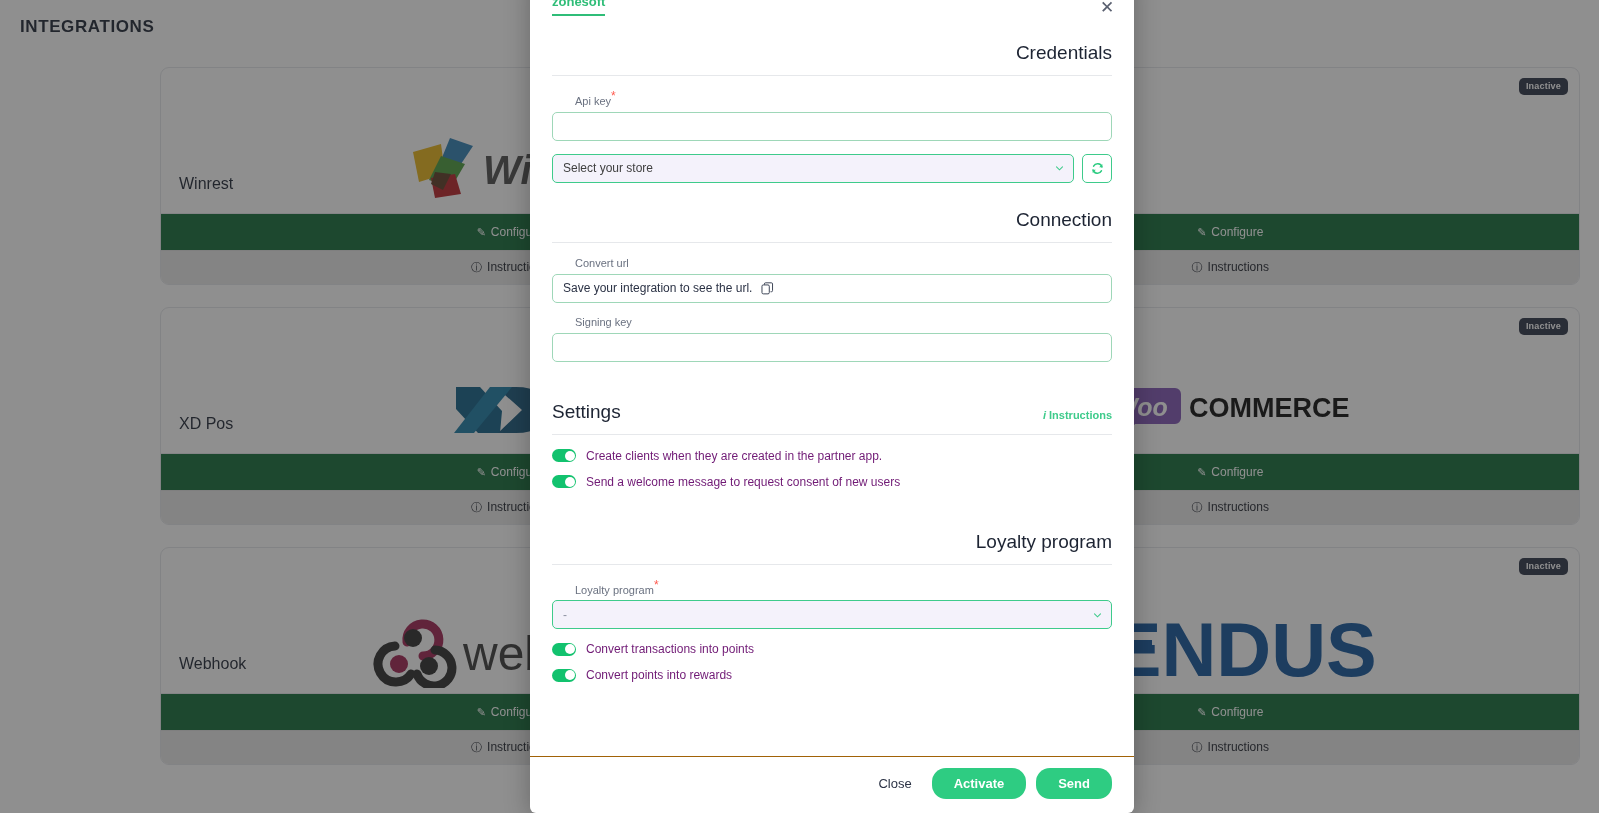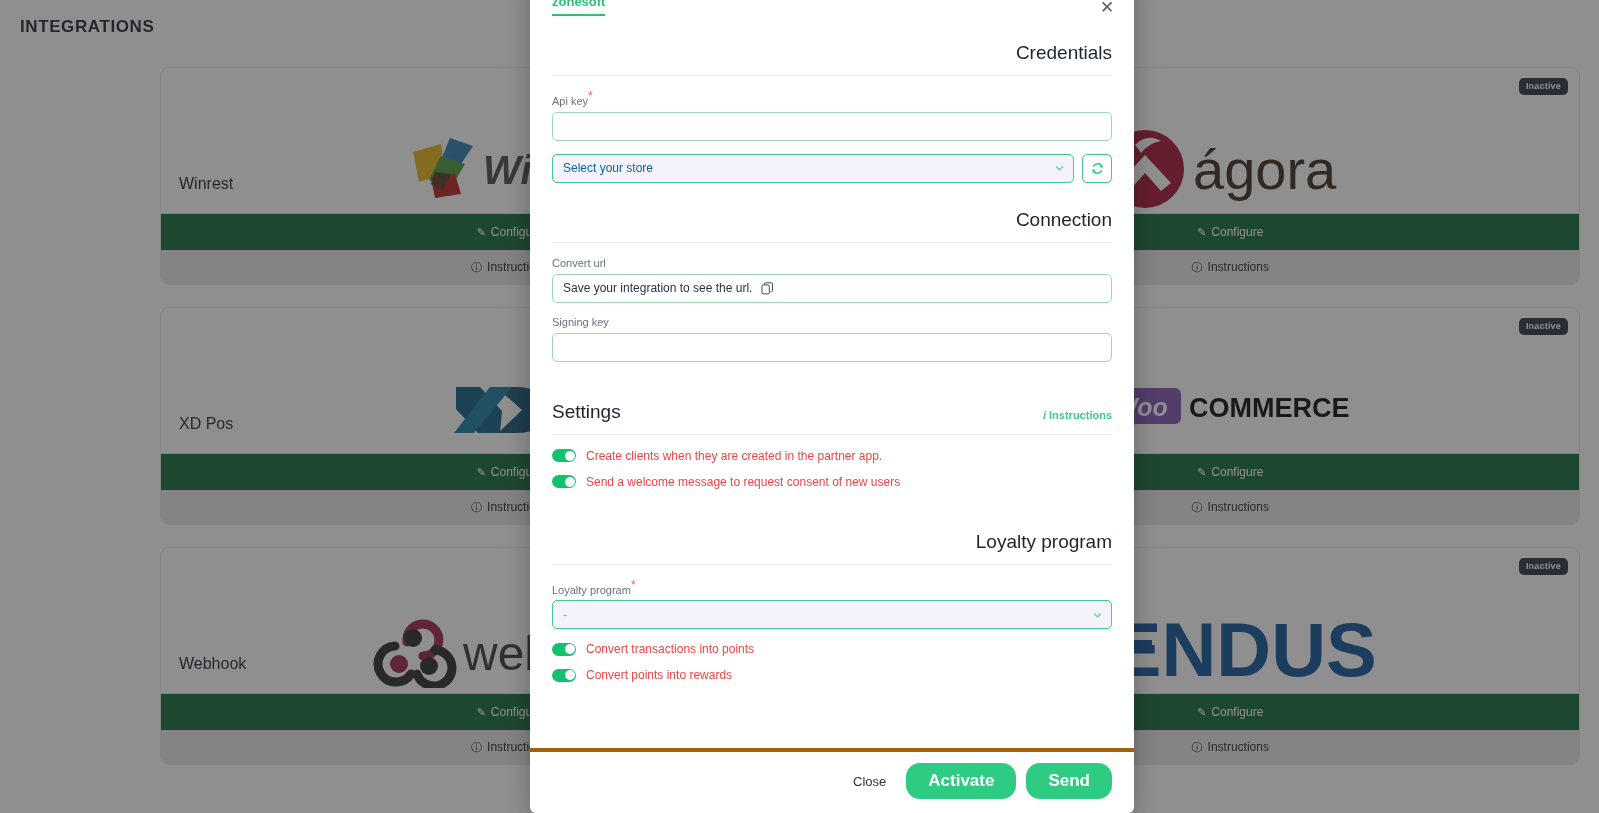--- a/index.html
+++ b/index.html
@@ -168,20 +168,21 @@
   .sec-rule {
     height: 1px;
     background: #e6e8eb;
     margin: 11px 0 14px 0;
   }
   .field-label {
     font-size: 11px;
     color: #6a7180;
     margin-bottom: 5px;
     display: block;
+    margin-left: 23px;
   }
   .req { color: #ff5a4e; font-size: 12px; line-height: 1; }
   .text-input {
     display: block;
     width: 100%;
     height: 29px;
     border: 1px solid #9ed7b8;
     border-radius: 5px;
     background: #ffffff;
     font-family: inherit;
@@ -198,21 +199,21 @@
     height: 29px;
     border: 1px solid #3ecb8b;
     border-radius: 5px;
     background: #f4f2fb;
     display: flex;
     align-items: center;
     padding: 0 10px;
     cursor: pointer;
   }
   .sel-box.full { width: 100%; }
-  .sel-text { font-size: 12px; color: #0369a1; }
+  .sel-text { font-size: 12px; color: #404040; }
   .sel-text.dark { color: #8d93a2; }
   .chev {
     position: absolute; right: 9px; top: 50%;
     transform: translateY(-50%);
     width: 9px; height: 9px;
   }
   .refresh-btn {
     width: 30px; height: 29px;
     border: 1px solid #3ecb8b;
     border-radius: 5px;
@@ -262,42 +263,42 @@
     cursor: pointer;
   }
   .switch::after {
     content: "";
     position: absolute;
     right: 1.5px; top: 1.5px;
     width: 10px; height: 10px;
     border-radius: 50%;
     background: #ffffff;
   }
-  .toggle-label { font-size: 12px; color: #ef4444; }
+  .toggle-label { font-size: 12px; color: #701a75; }
   .modal-foot {
     flex: 0 0 auto;
-    border-top: 4px solid #a16207;
+    border-top: 1px solid #a16207;
     padding: 11px 22px 14px;
     display: flex;
     align-items: center;
     justify-content: flex-end;
     gap: 10px;
   }
   .btn-close-txt {
     background: none; border: none;
     font-family: inherit; font-size: 13px;
     color: #2b3245; cursor: pointer; padding: 6px 10px;
   }
   .btn-green {
     background: #2ecc82;
     border: none;
     border-radius: 14px;
     color: #ffffff;
     font-family: inherit;
-    font-size: 17px;
+    font-size: 13px;
     font-weight: 700;
     padding: 8px 22px;
     cursor: pointer;
   }
 </style>
 </head>
 <body>
 
 <div id="page-bg">
   <div class="page-title">INTEGRATIONS</div>
@@ -325,28 +326,20 @@
         </button>
         <button class="btn-instructions">
           <span class="btn-ico">ⓘ</span><span>Instructions</span>
         </button>
       </div>
     </div>
 
     <div class="int-card">
       <div class="int-card-body">
         <div class="badge-inactive">Inactive</div>
-        <div class="int-logo">
-          <svg width="250" height="86" viewBox="0 0 250 86">
-            <circle cx="40" cy="42" r="39" fill="#a81334"></circle>
-            <path d="M14 56 L40 28 L66 56 L56 64 L40 46 L24 64 Z" fill="#ffffff"></path>
-            <path d="M30 18 Q42 6 56 14 Q44 16 36 26 Z" fill="#ffffff"></path>
-            <text x="88" y="62" font-family="Liberation Sans, sans-serif" font-size="56" fill="#3b2a20">ágora</text>
-          </svg>
-        </div>
         <div class="int-name">Agora Pos</div>
       </div>
       <div class="int-card-actions">
         <button class="btn-configure">
           <span class="btn-ico">✎</span><span>Configure</span>
         </button>
         <button class="btn-instructions">
           <span class="btn-ico">ⓘ</span><span>Instructions</span>
         </button>
       </div>

